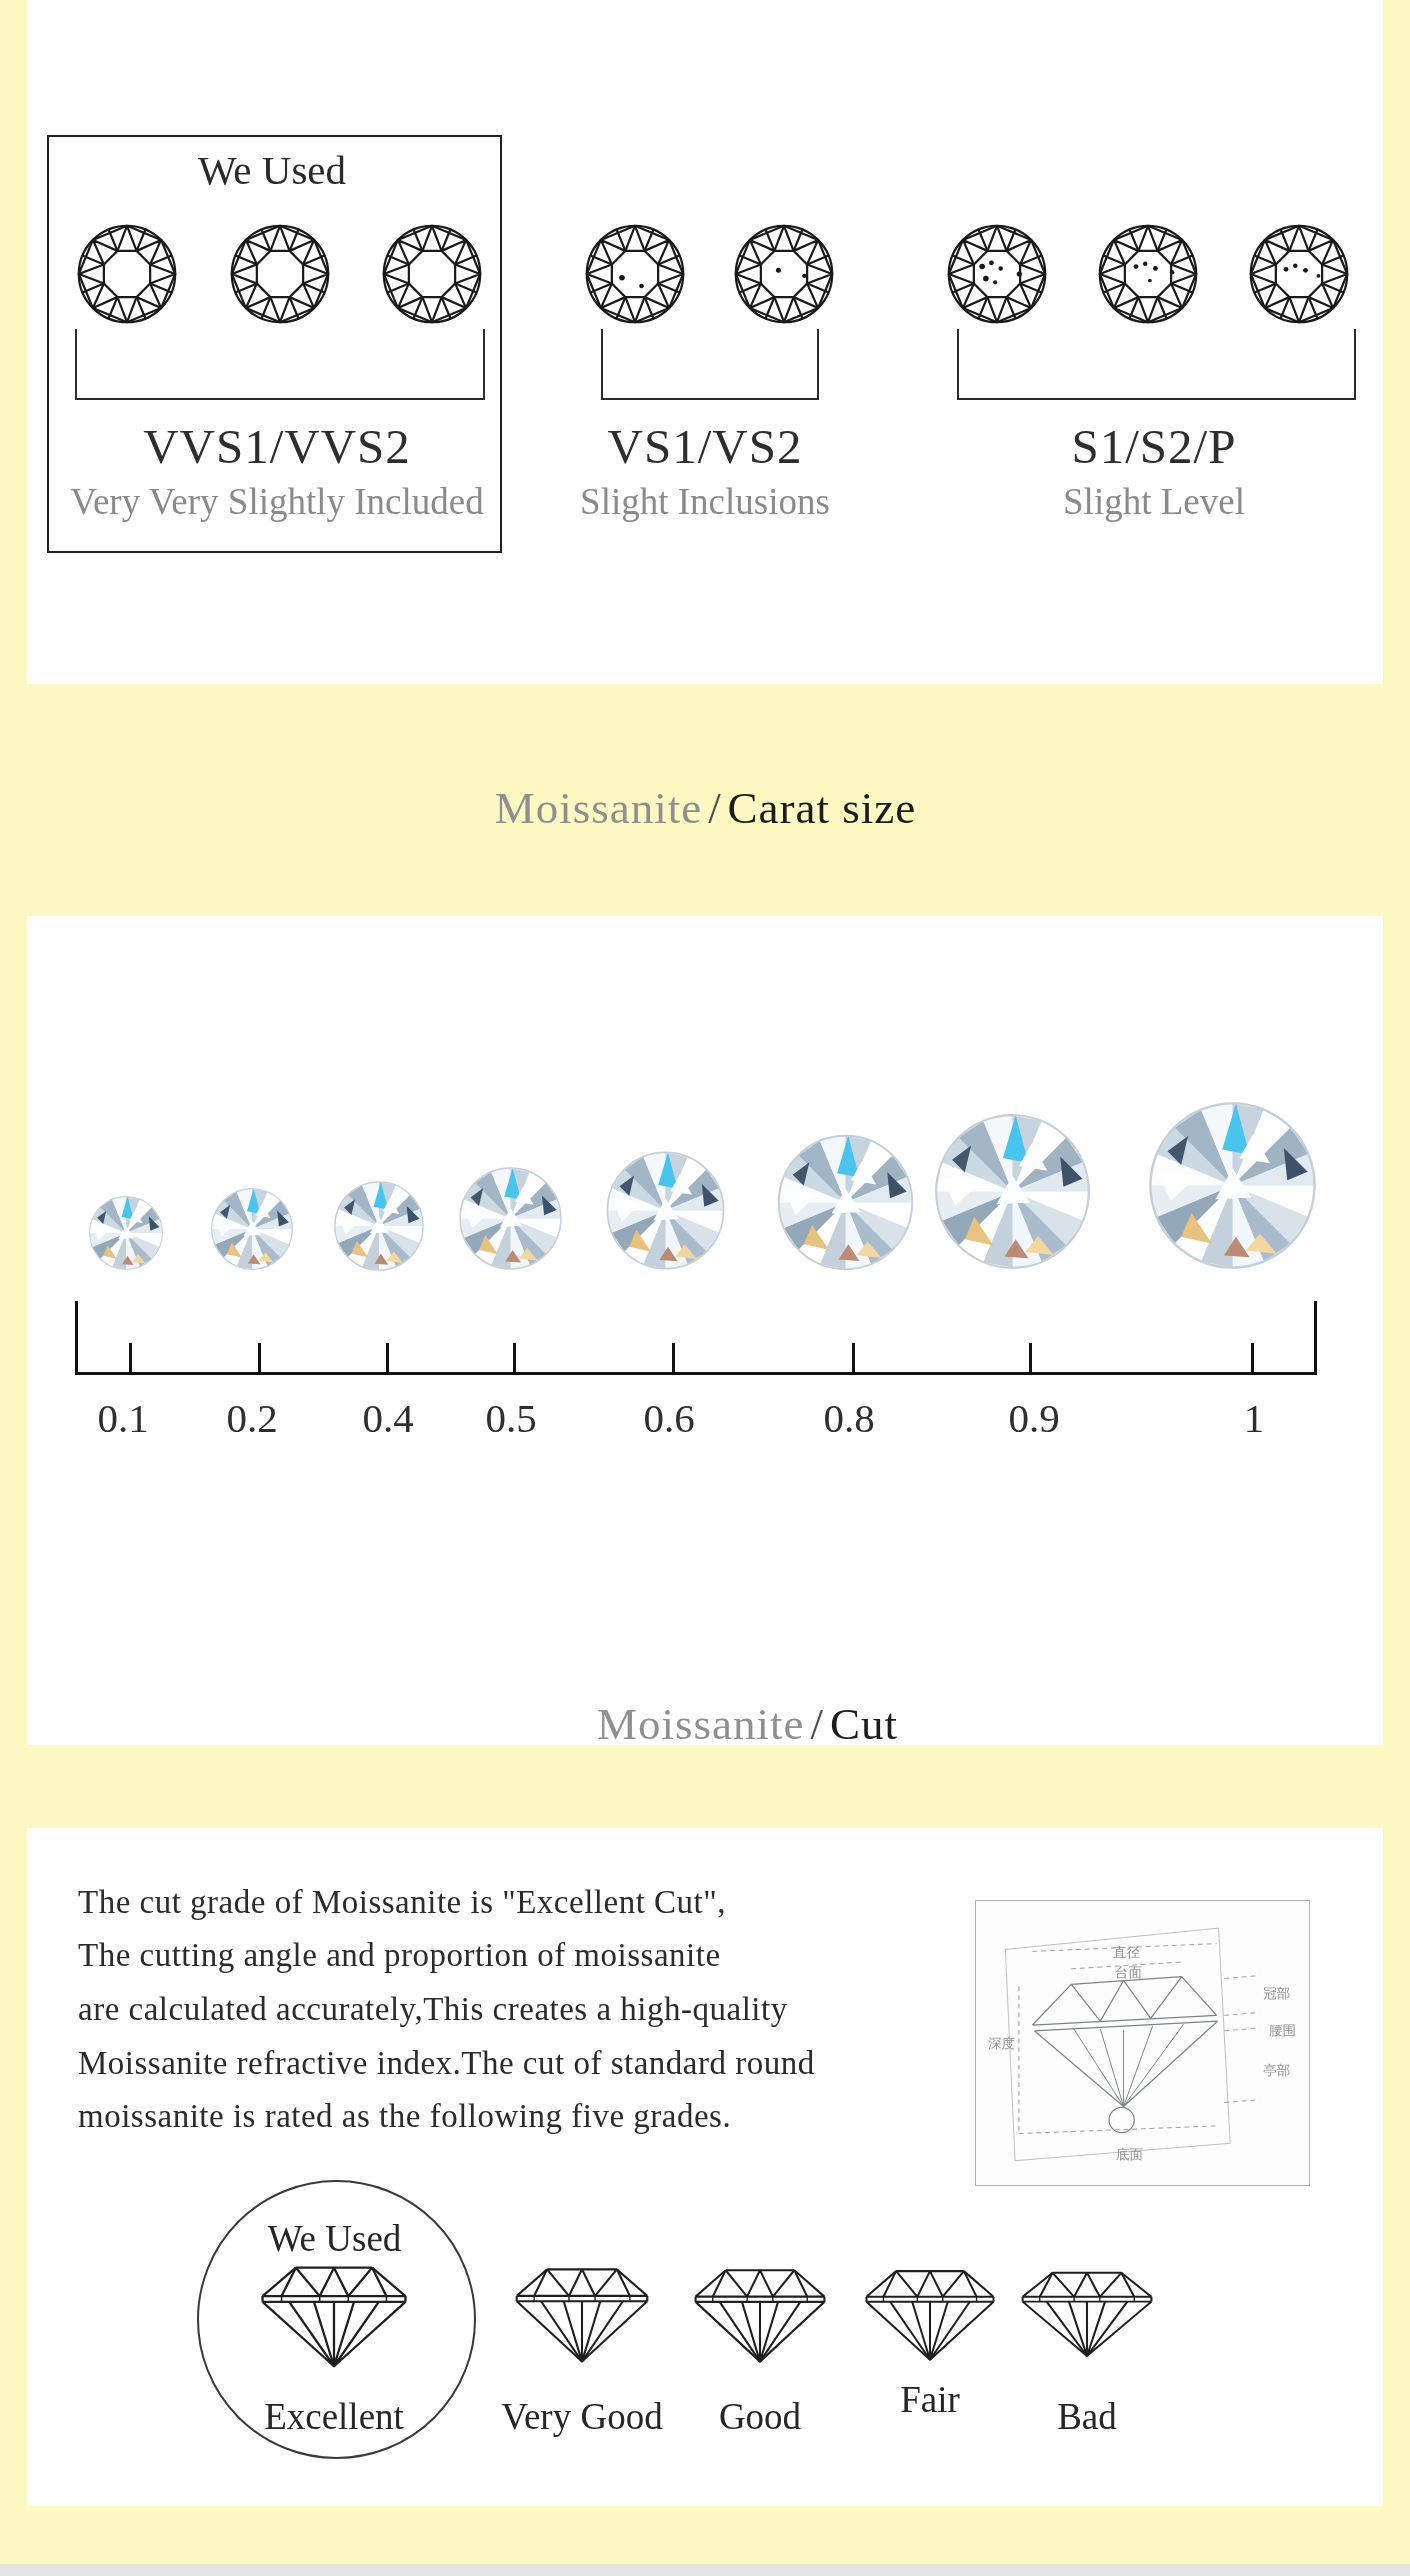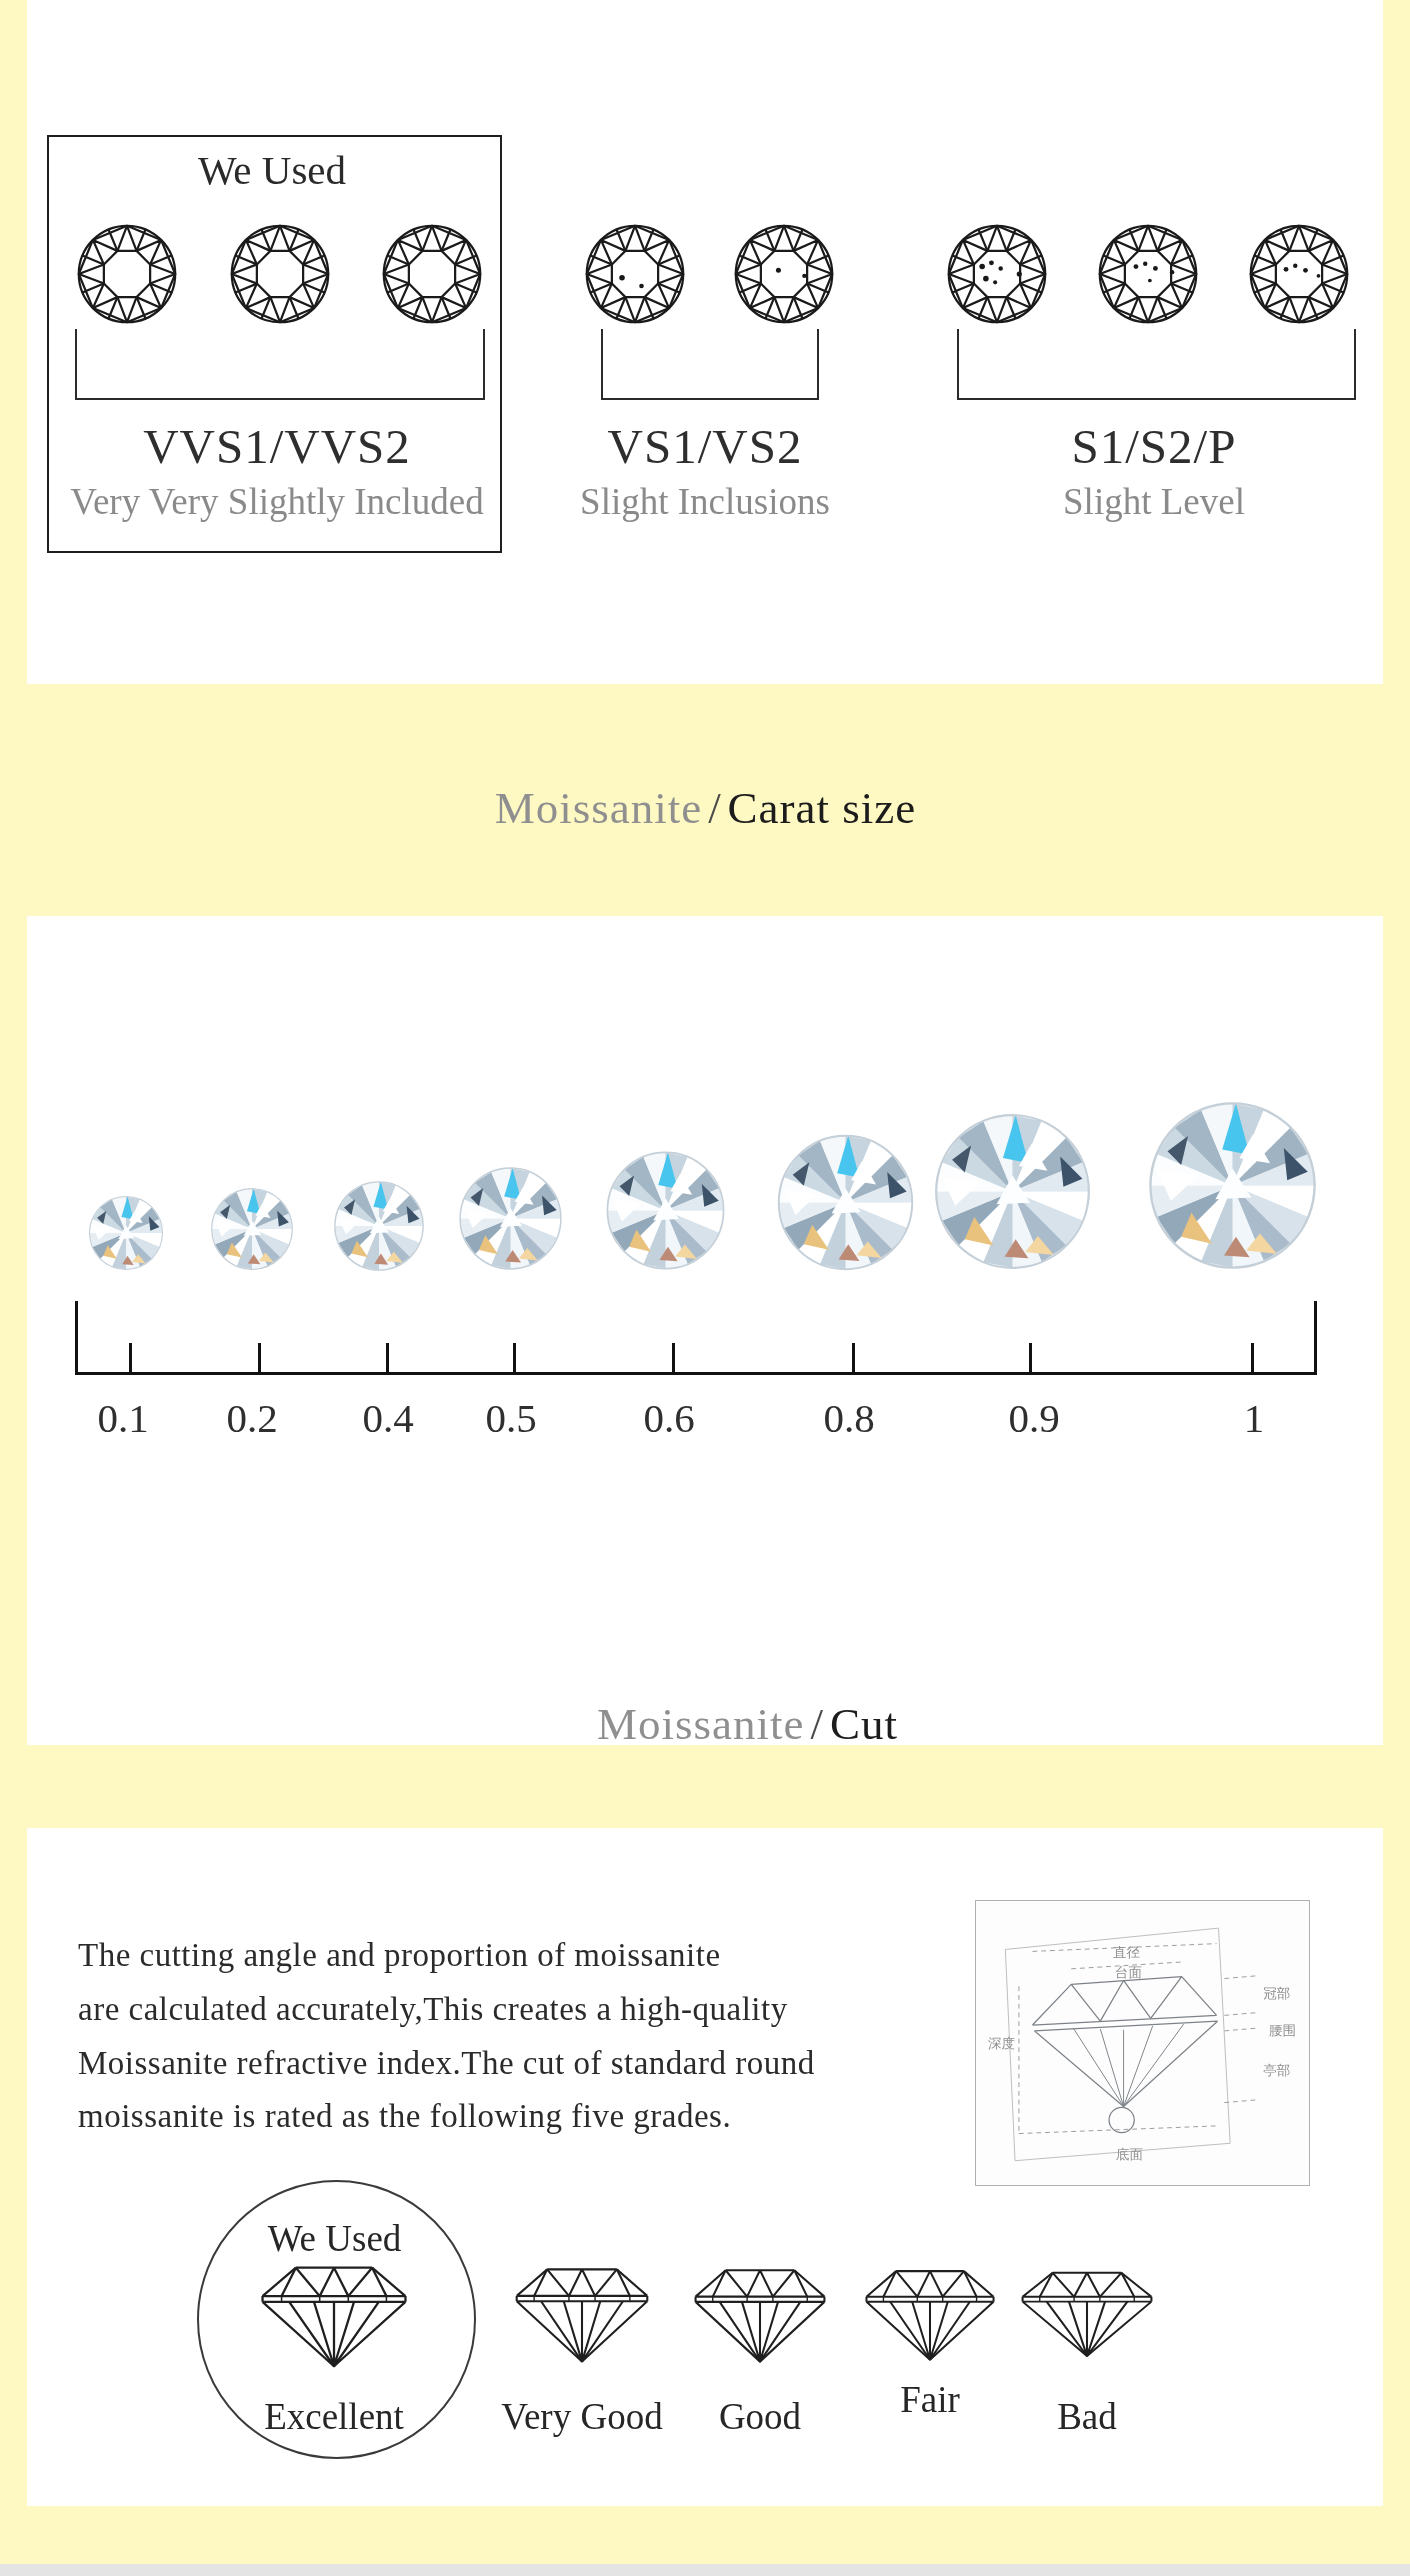--- a/index.html
+++ b/index.html
@@ -221,20 +221,21 @@
           <text x="310" y="100">冠部</text>
           <text x="316" y="138">腰围</text>
           <text x="310" y="180">亭部</text>
           <text x="158" y="266">底面</text>
         </g>
       </svg>
     </div>
 
     <div class="grade-circle" style="left:170px;top:352px;width:275px;height:275px;"></div>
     <div class="circle-text" style="left:170px;top:389px;width:275px;">We Used</div>
+  <div class="par-line" style="top:56px;">The cut grade of Moissanite is "Excellent Cut",</div>
       <div class="par-line" style="top:109px;">The cutting angle and proportion of moissanite</div>
       <div class="par-line" style="top:163px;">are calculated accurately,This creates a high-quality</div>
       <div class="par-line" style="top:217px;">Moissanite refractive index.The cut of standard round</div>
       <div class="par-line" style="top:270px;">moissanite is rated as the following five grades.</div>
       <svg class="abs" style="left:226px;top:434px" width="162" height="109" viewBox="0 0 170 115" preserveAspectRatio="none">
         <use href="#gem-side"></use>
       </svg>
       <div class="cut-label ctr" style="left:307px;top:567px;">Excellent</div>
       <svg class="abs" style="left:481px;top:436px" width="148" height="102" viewBox="0 0 170 115" preserveAspectRatio="none">
         <use href="#gem-side"></use>

